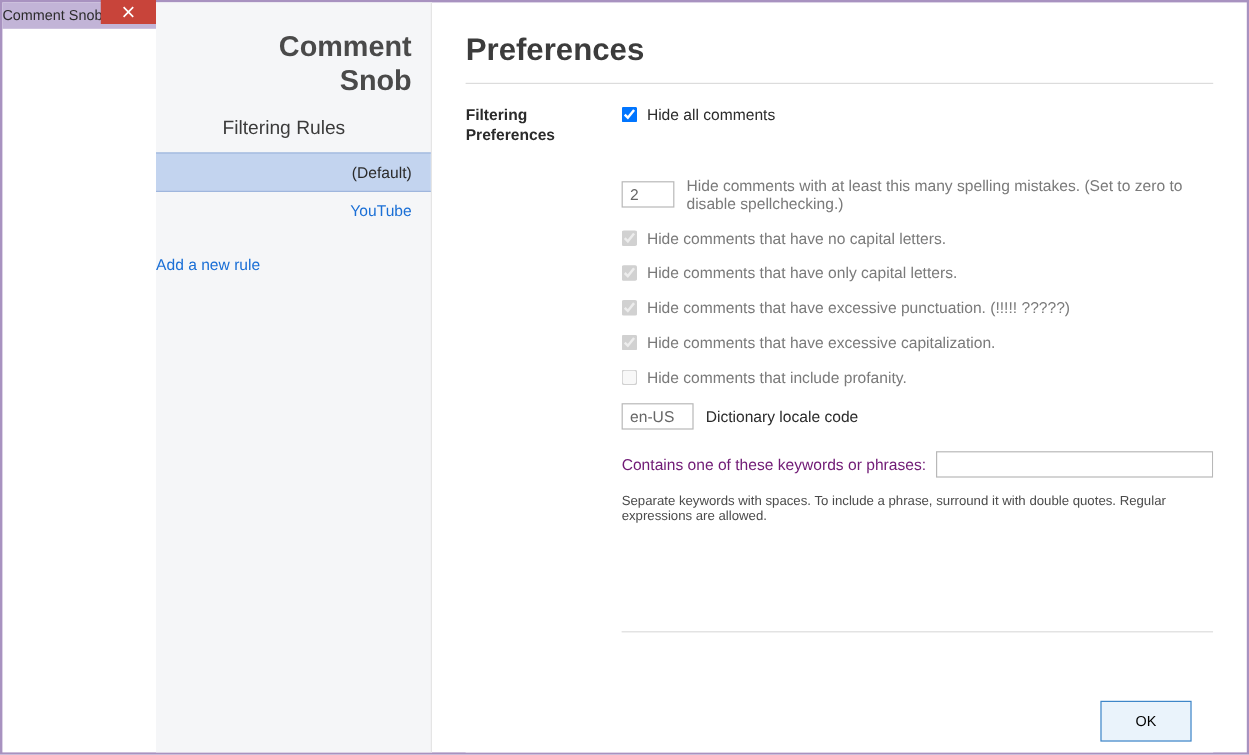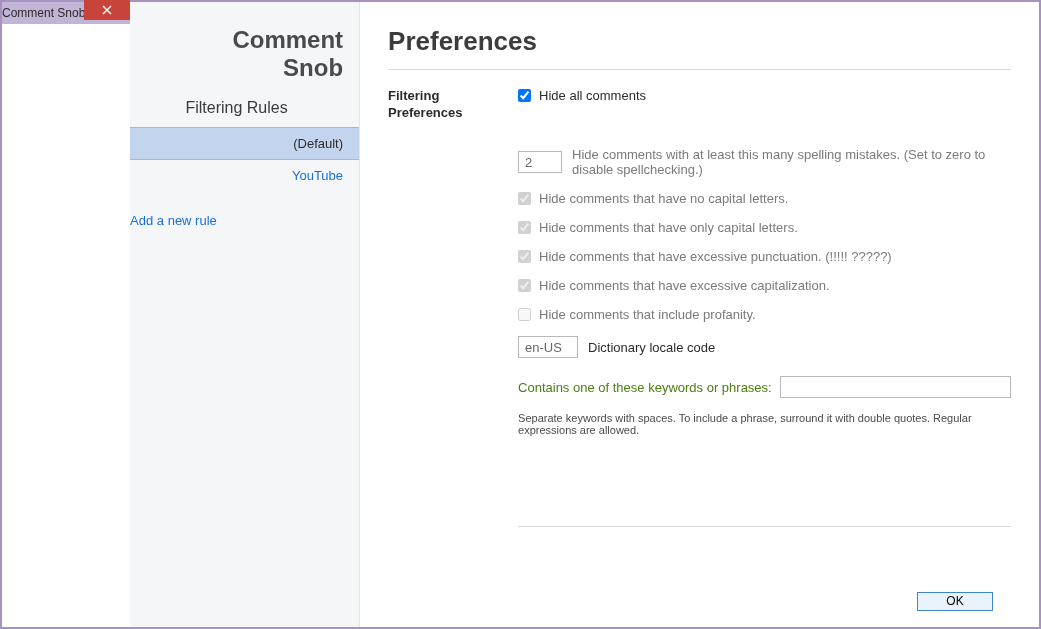--- a/index.html
+++ b/index.html
@@ -22,26 +22,26 @@
 .prefs-container { display: flex; flex: 1; overflow: auto; }
 .prefs-label-col { width: 130px; font-size: 13px; font-weight: bold; color: #2b2b2b; line-height: 1.3; }
 .prefs-fields { flex: 1; font-size: 13px; color: #2b2b2b; }
 .field-row { display: flex; align-items: center; margin-bottom: 14px; }
 .field-row.disabled { color: #7a7a7a; }
 .field-row input[type=checkbox] { margin-right: 8px; width: 13px; height: 13px; cursor: pointer; }
 .field-row input[type=checkbox]:disabled { cursor: default; }
 .num-input { width: 44px; height: 22px; border: 1px solid #b8b8b8; padding: 0 6px; font-size: 13px; color: #666; margin-right: 10px; }
 .locale-input { width: 60px; height: 22px; border: 1px solid #b8b8b8; padding: 0 6px; font-size: 13px; color: #666; margin-right: 10px; }
 .keywords-row { display: flex; align-items: center; margin-top: 18px; }
-.keywords-label { margin-right: 8px; color: #4d7c0f; }
+.keywords-label { margin-right: 8px; color: #701a75; }
 .keywords-input { flex: 1; max-width: 300px; height: 22px; border: 1px solid #b8b8b8; padding: 0 6px; font-size: 13px; }
 .help-text { font-size: 11px; color: #4b4b4b; margin-top: 14px; }
 .divider { border-top: 1px solid #dcdcdc; margin-top: 90px; }
 .footer { height: 52px; display: flex; align-items: center; justify-content: flex-end; padding-right: 18px; background: #fff; }
-.ok-btn { width: 76px; height: 19px; border: 1px solid #3e86c8; background: #eaf3fb; font-size: 12px; cursor: pointer; }
+.ok-btn { width: 76px; height: 34px; border: 1px solid #3e86c8; background: #eaf3fb; font-size: 12px; cursor: pointer; }
 .group-gap { height: 30px; }
 </style>
 </head>
 <body>
 
 <div class="window">
 
   <div class="titlebar">
     <div class="titlebar-title">Comment Snob Options</div>
     <div class="close-btn">

